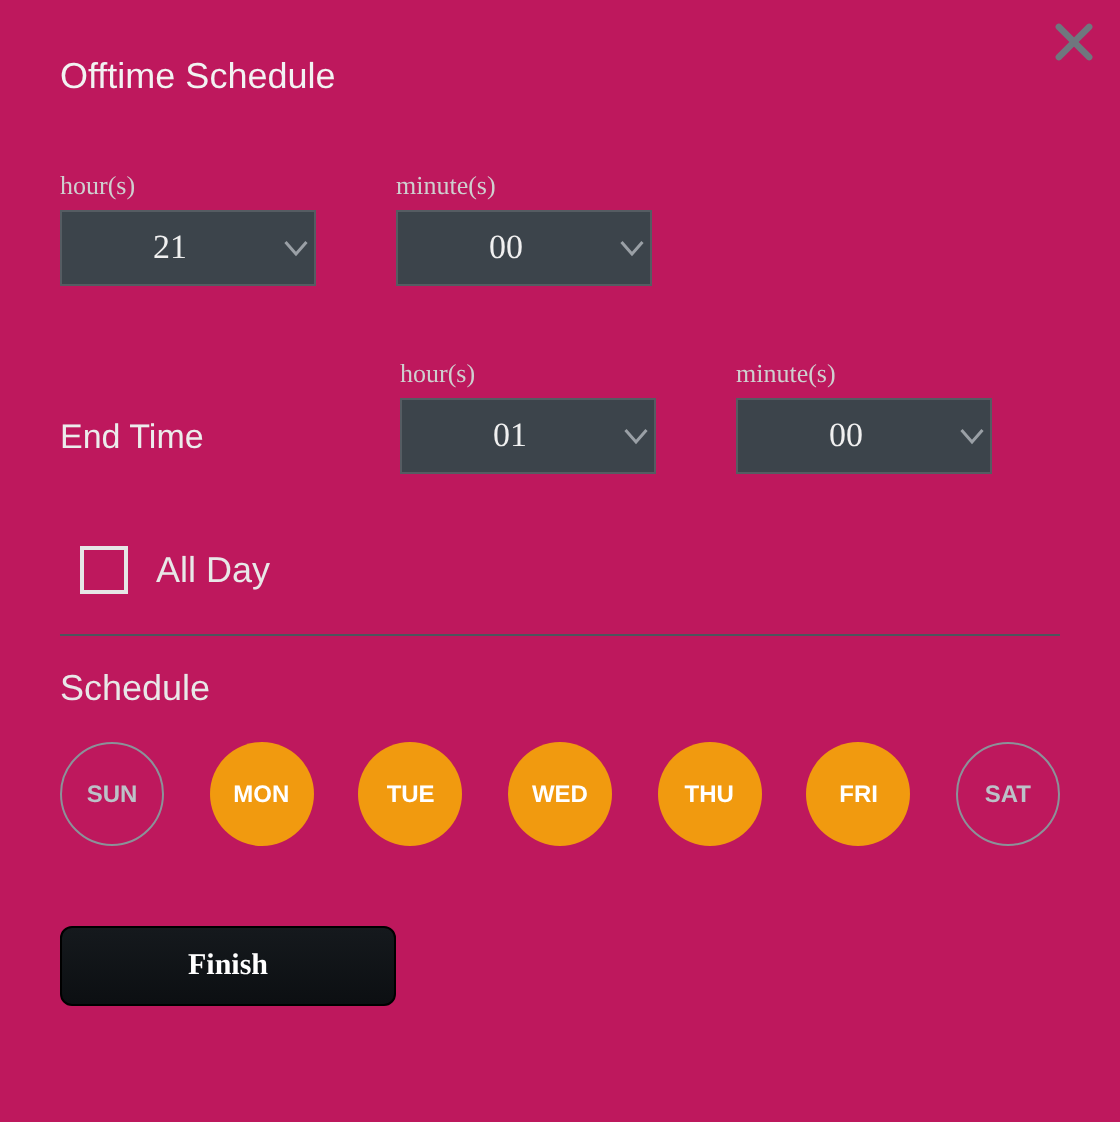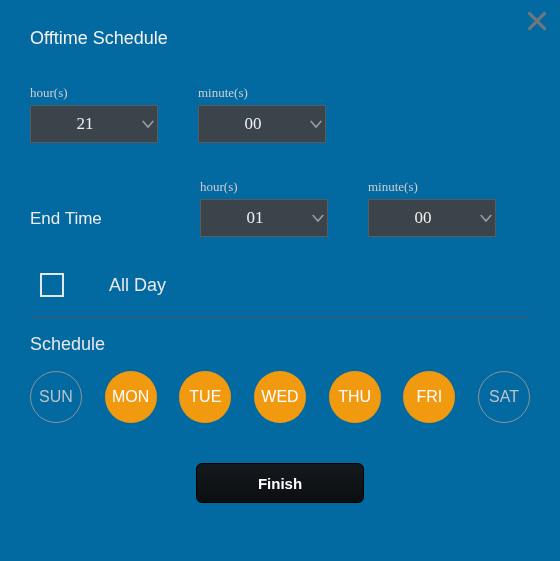--- a/index.html
+++ b/index.html
@@ -6,21 +6,21 @@
   html, body { margin: 0; padding: 0; }
   body {
     font-family: Arial, Helvetica, sans-serif;
     background: #ffffff;
     width: 560px;
     height: 561px;
     overflow: hidden;
   }
   .dialog {
     position: relative;
-    background: #0369a1;
+    background: #be185d;
     width: 560px;
     height: 561px;
     padding: 28px 30px 30px 30px;
     color: #e8e8e8;
   }
   .close-x {
     position: absolute;
     top: 8px;
     right: 10px;
     width: 26px;
@@ -75,21 +75,20 @@
     font-size: 17px;
     color: #f0f0f0;
   }
   .select-chevron { width: 18px; height: 18px; }
   .select-chevron svg { width: 18px; height: 18px; display: block; }
 
   .allday {
     display: flex;
     align-items: center;
     margin: 4px 0 20px 10px;
-    gap: 31px;
   }
   .checkbox {
     width: 24px;
     height: 24px;
     border: 2px solid #e6e6e6;
     margin-right: 14px;
     cursor: pointer;
   }
   .allday-label { font-size: 18px; }
 
@@ -105,37 +104,38 @@
     display: flex;
     justify-content: space-between;
   }
   .day {
     width: 52px;
     height: 52px;
     border-radius: 50%;
     display: flex;
     align-items: center;
     justify-content: center;
-    font-size: 16px;
-    font-weight: normal;
+    font-size: 12px;
+    font-weight: bold;
     cursor: pointer;
   }
   .day.off {
     border: 1px solid #8b9299;
     color: #bcc2c8;
   }
   .day.on {
     background: #f19a0f;
     color: #ffffff;
   }
 
   .footer {
     display: flex;
-    justify-content: center;
+    justify-content: flex-start;
     margin-top: 40px;
+    font-family: Liberation Serif, serif;
   }
   .finish-btn {
     width: 168px;
     height: 40px;
     background: linear-gradient(#15191d, #0c0f12);
     border: 1px solid #000000;
     border-radius: 6px;
     color: #ffffff;
     font-size: 15px;
     font-weight: bold;

